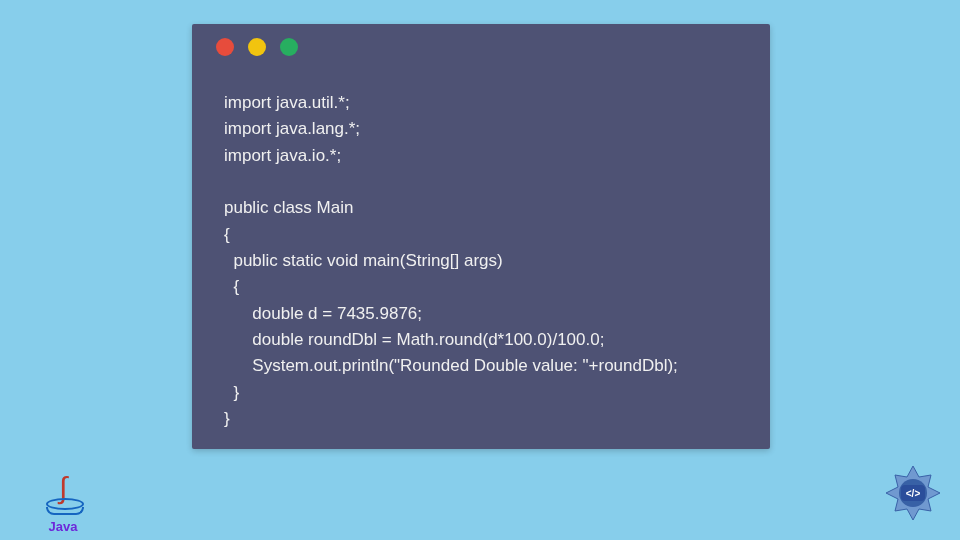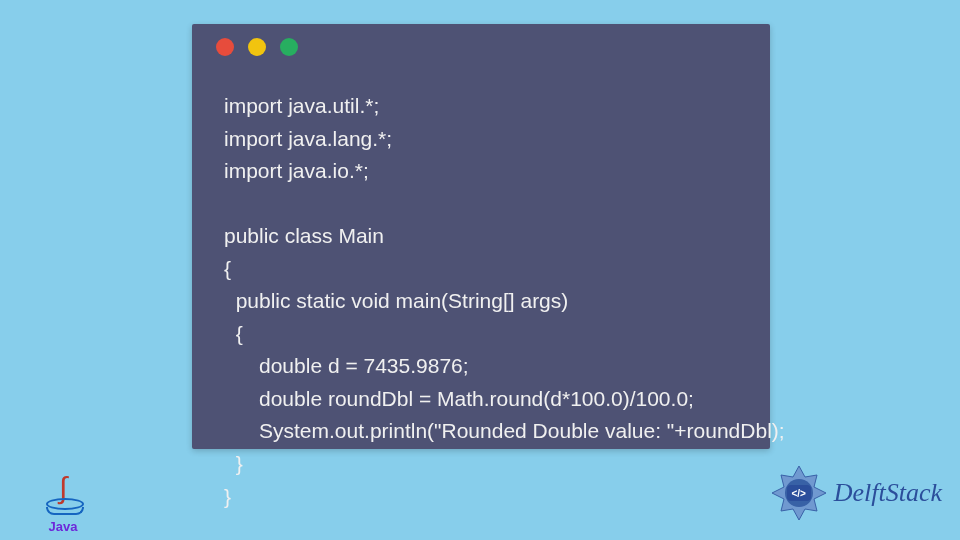--- a/index.html
+++ b/index.html
@@ -33,21 +33,21 @@
     height: 18px;
     border-radius: 50%;
   }
   .dot.red { background: #e74c3c; }
   .dot.yellow { background: #f1c40f; }
   .dot.green { background: #27ae60; }
   .code-area {
     padding: 20px 32px 0 32px;
     color: #f0f0f0;
     font-family: Arial, Helvetica, sans-serif;
-    font-size: 21px;
+    font-size: 17px;
     line-height: 1.55;
     white-space: pre;
   }
   .java-logo {
     position: absolute;
     left: 38px;
     bottom: 6px;
     width: 50px;
     height: 70px;
     display: flex;
@@ -168,14 +168,13 @@
 <div class="delft-logo">
   <div class="badge">
     <svg width="58" height="58" viewBox="0 0 58 58">
       <g fill="#2b4e9b" opacity="0.85">
         <polygon points="29,2 35,13 47,11 44,23 56,29 44,35 47,47 35,45 29,56 23,45 11,47 14,35 2,29 14,23 11,11 23,13" stroke="#2b4e9b" stroke-width="1" fill="#6d90cc"></polygon>
         <circle cx="29" cy="29" r="14" fill="#2b4e9b"></circle>
       </g>
     </svg>
     <div class="badge-inner">&lt;/&gt;</div>
   </div>
-  <div class="text">DelftStack</div>
 </div>
 
 </body></html>

